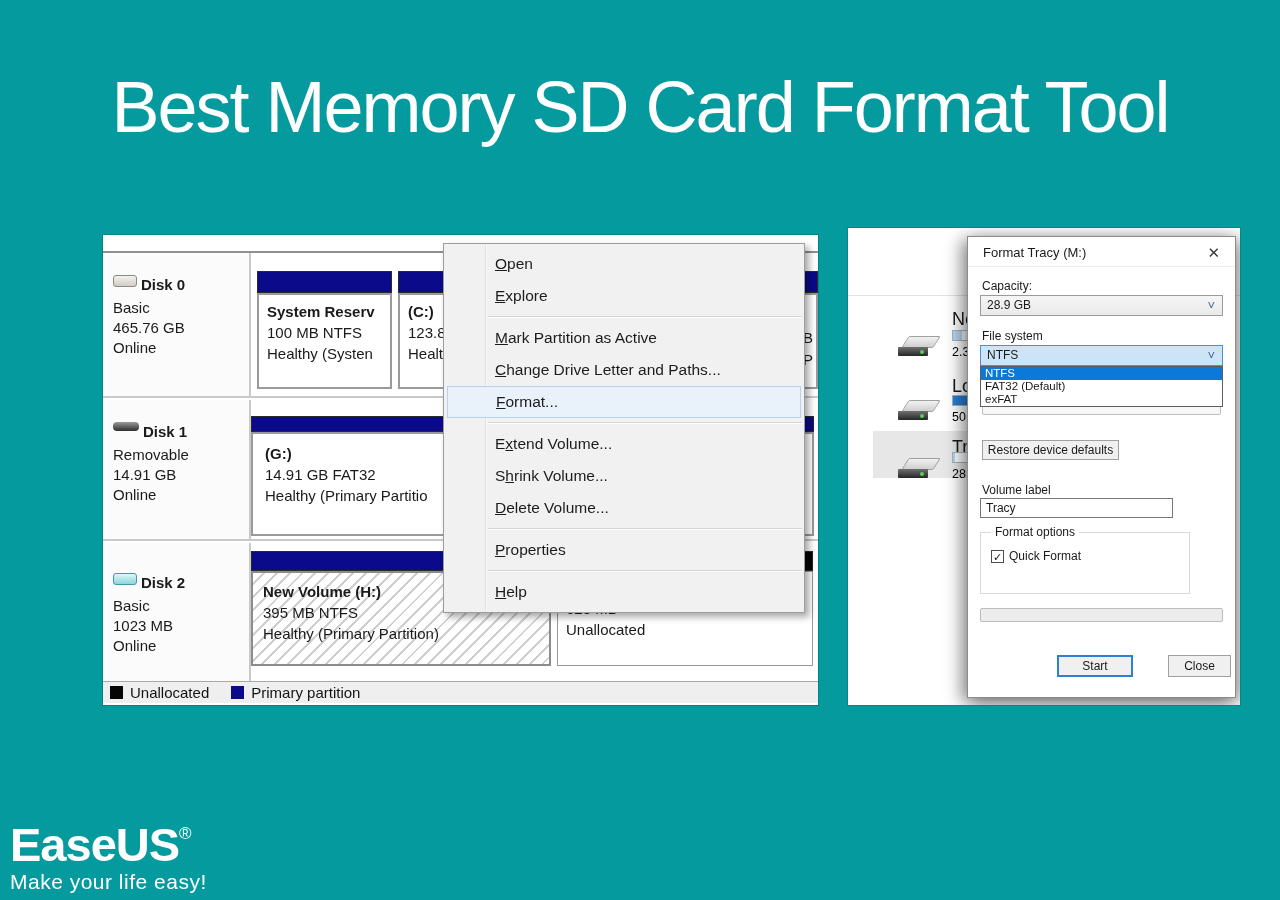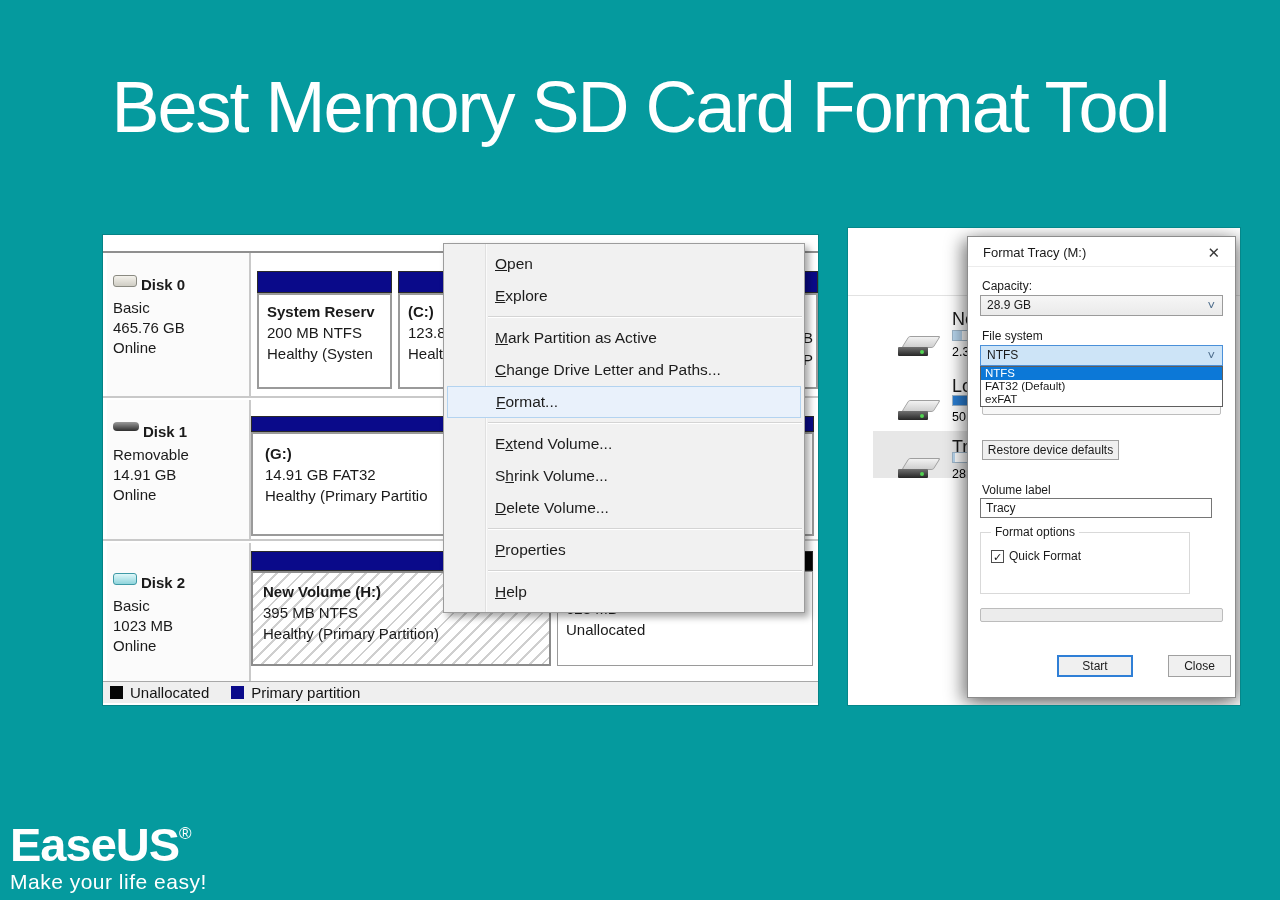--- a/index.html
+++ b/index.html
@@ -131,21 +131,21 @@
   .ghost-combo {
     position:absolute; left:14px; top:132px; width:239px; height:46px;
     background:#f7f7f7; border:1px solid #bdbdbd; border-radius:2px; z-index:1;
   }
   .btn {
     position:absolute; background:#f0f0f0; border:1px solid #a0a0a0;
     text-align:center; font-size:12px; color:#1a1a1a;
   }
   .btn-restore { left:14px; top:203px; width:137px; height:20px; line-height:18px; }
   .vl-input {
-    position:absolute; left:12px; top:261px; width:232px; height:20px;
+    position:absolute; left:12px; top:261px; width:193px; height:20px;
     border:1px solid #767676; font-size:12px; padding-left:5px;
     font-family:"Liberation Sans", sans-serif; color:#1a1a1a; background:#fff;
   }
   .groupbox { position:absolute; left:12px; top:295px; width:210px; height:62px; border:1px solid #d9d9d9; }
   .gb-label { position:absolute; top:-8px; left:10px; background:#fff; padding:0 4px; font-size:12px; }
   .chk-row { position:absolute; left:10px; top:16px; display:flex; align-items:center; }
   .chk { width:13px; height:13px; border:1px solid #4d4d4d; background:#fff; font-size:11px; line-height:12px; text-align:center; color:#111; }
   .chk-label { margin-left:5px; font-size:12px; }
   .progress { position:absolute; left:12px; top:371px; width:243px; height:14px; background:#ececec; border:1px solid #bcbcbc; border-radius:2px; }
   .btn-start { left:89px;  top:418px; width:76px; height:22px; line-height:18px; border:2px solid #2f7fd6; }
@@ -174,21 +174,21 @@
           </div>
         <div>Basic</div>
         <div>465.76 GB</div>
         <div>Online</div>
       </div>
       <div class="dm-parts">
         <div class="part" style="left:6px; top:18px; width:135px;">
           <div class="pbar" style="height:22px;"></div>
           <div class="pbox" style="height:96px;">
             <div class="ptitle">System Reserv</div>
-            <div>200 MB NTFS</div>
+            <div>100 MB NTFS</div>
             <div>Healthy (Systen</div>
           </div>
         </div>
         <div class="part" style="left:147px; top:18px; width:420px;">
           <div class="pbar" style="height:22px;"></div>
           <div class="pbox" style="height:96px;">
             <div class="ptitle">(C:)</div>
             <div>123.87</div>
             <div>Health</div>
             <span class="edge-frag frag-b">B</span>

